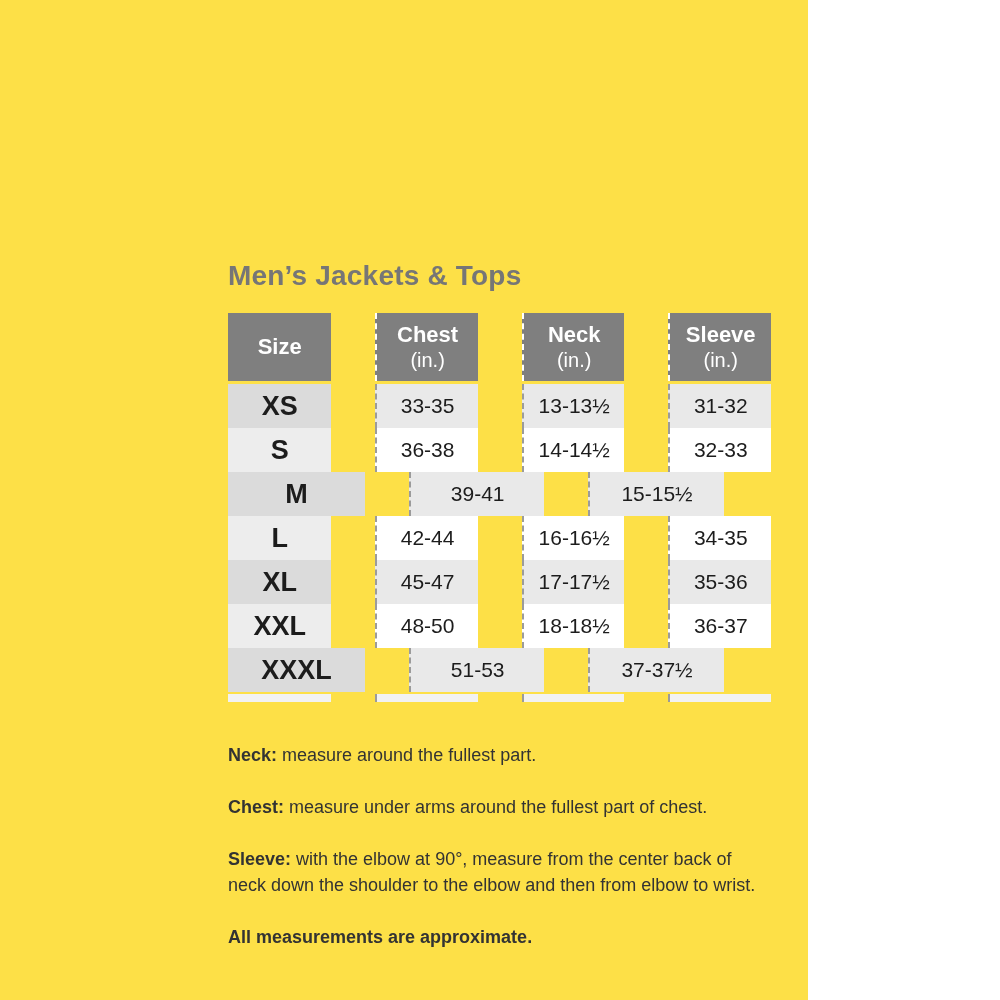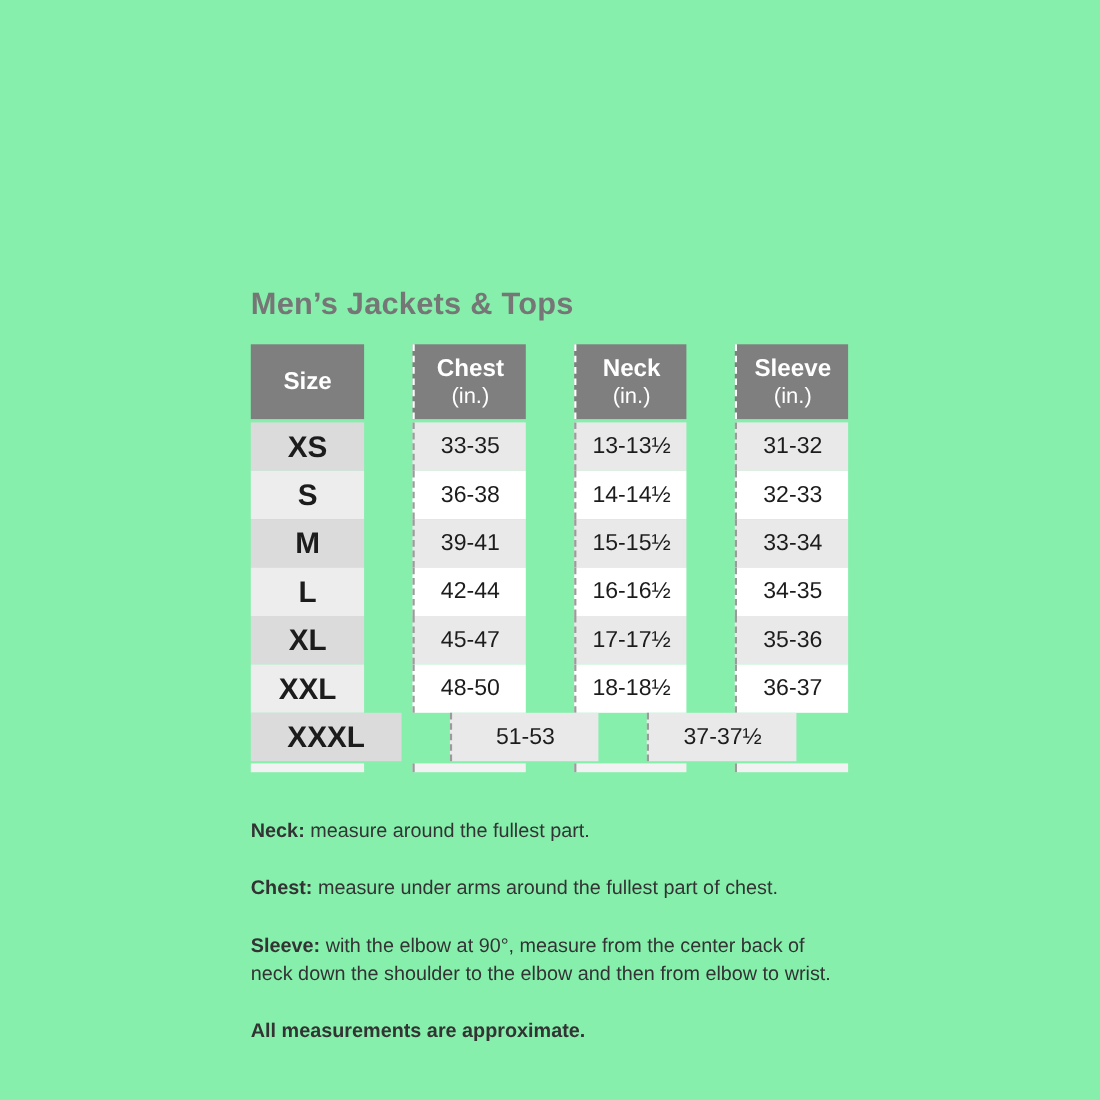--- a/index.html
+++ b/index.html
@@ -7,22 +7,22 @@
   body {
     font-family: "Liberation Sans", "DejaVu Sans", sans-serif;
     width: 1000px;
     height: 1000px;
     position: relative;
     overflow: hidden;
   }
   .canvas {
     position: absolute;
     left: 0; top: 0;
-    width: 1000px; height: 1000px;
-    background: #86efac;
+    width: 808px; height: 1000px;
+    background: #fde047;
   }
   .content {
     position: absolute;
     left: 228px;
     top: 260px;
     width: 543px;
   }
   .chart-title {
     font-size: 28px;
     font-weight: bold;
@@ -150,21 +150,20 @@
       <div class="t-row t-body-row">
         <div class="t-cell col-0 size-cell">S</div>
         <div class="t-cell col-1 data-cell">36-38</div>
         <div class="t-cell col-2 data-cell">14-14½</div>
         <div class="t-cell col-3 data-cell">32-33</div>
       </div>
       <div class="t-row t-body-row">
         <div class="t-cell col-0 size-cell">M</div>
         <div class="t-cell col-1 data-cell">39-41</div>
         <div class="t-cell col-2 data-cell">15-15½</div>
-        <div class="t-cell col-3 data-cell">33-34</div>
       </div>
       <div class="t-row t-body-row">
         <div class="t-cell col-0 size-cell">L</div>
         <div class="t-cell col-1 data-cell">42-44</div>
         <div class="t-cell col-2 data-cell">16-16½</div>
         <div class="t-cell col-3 data-cell">34-35</div>
       </div>
       <div class="t-row t-body-row">
         <div class="t-cell col-0 size-cell">XL</div>
         <div class="t-cell col-1 data-cell">45-47</div>

